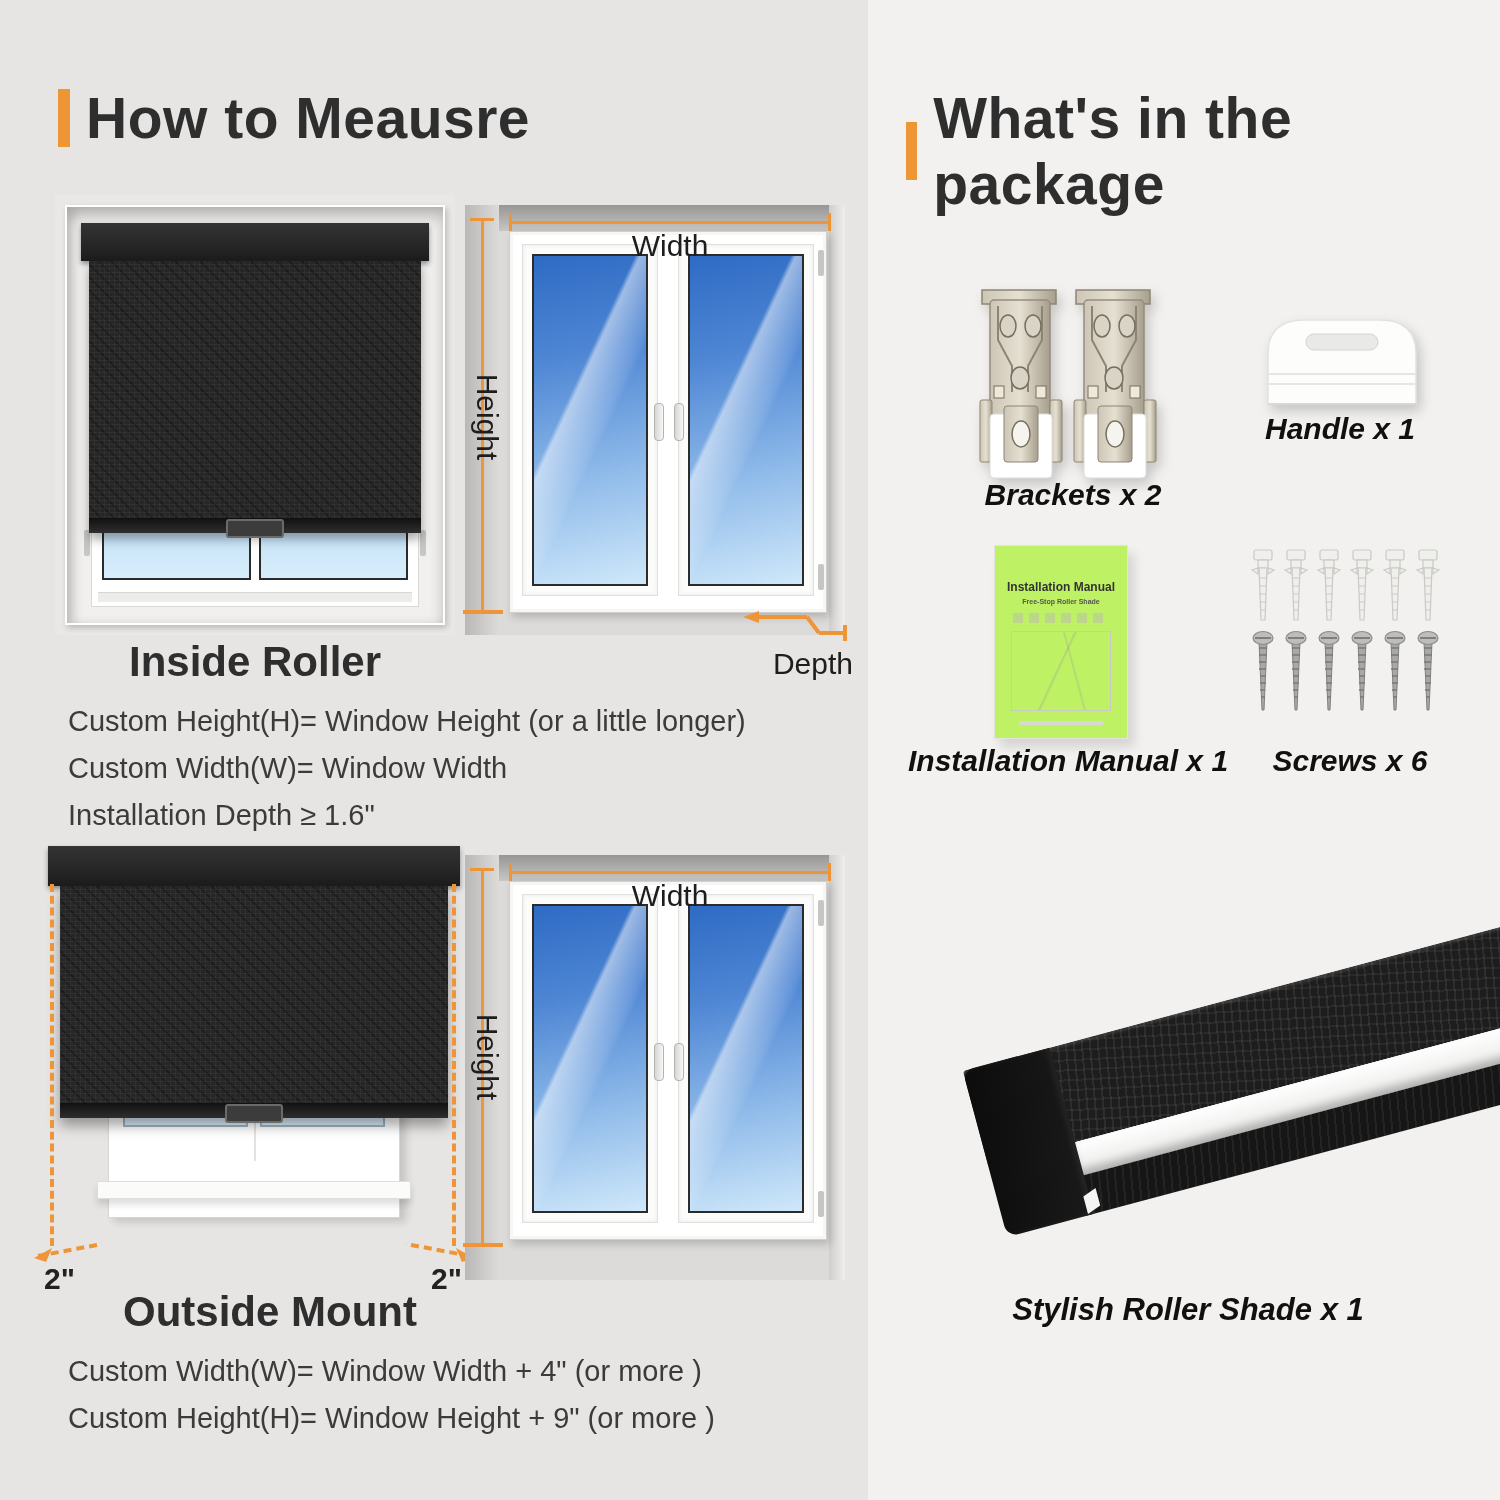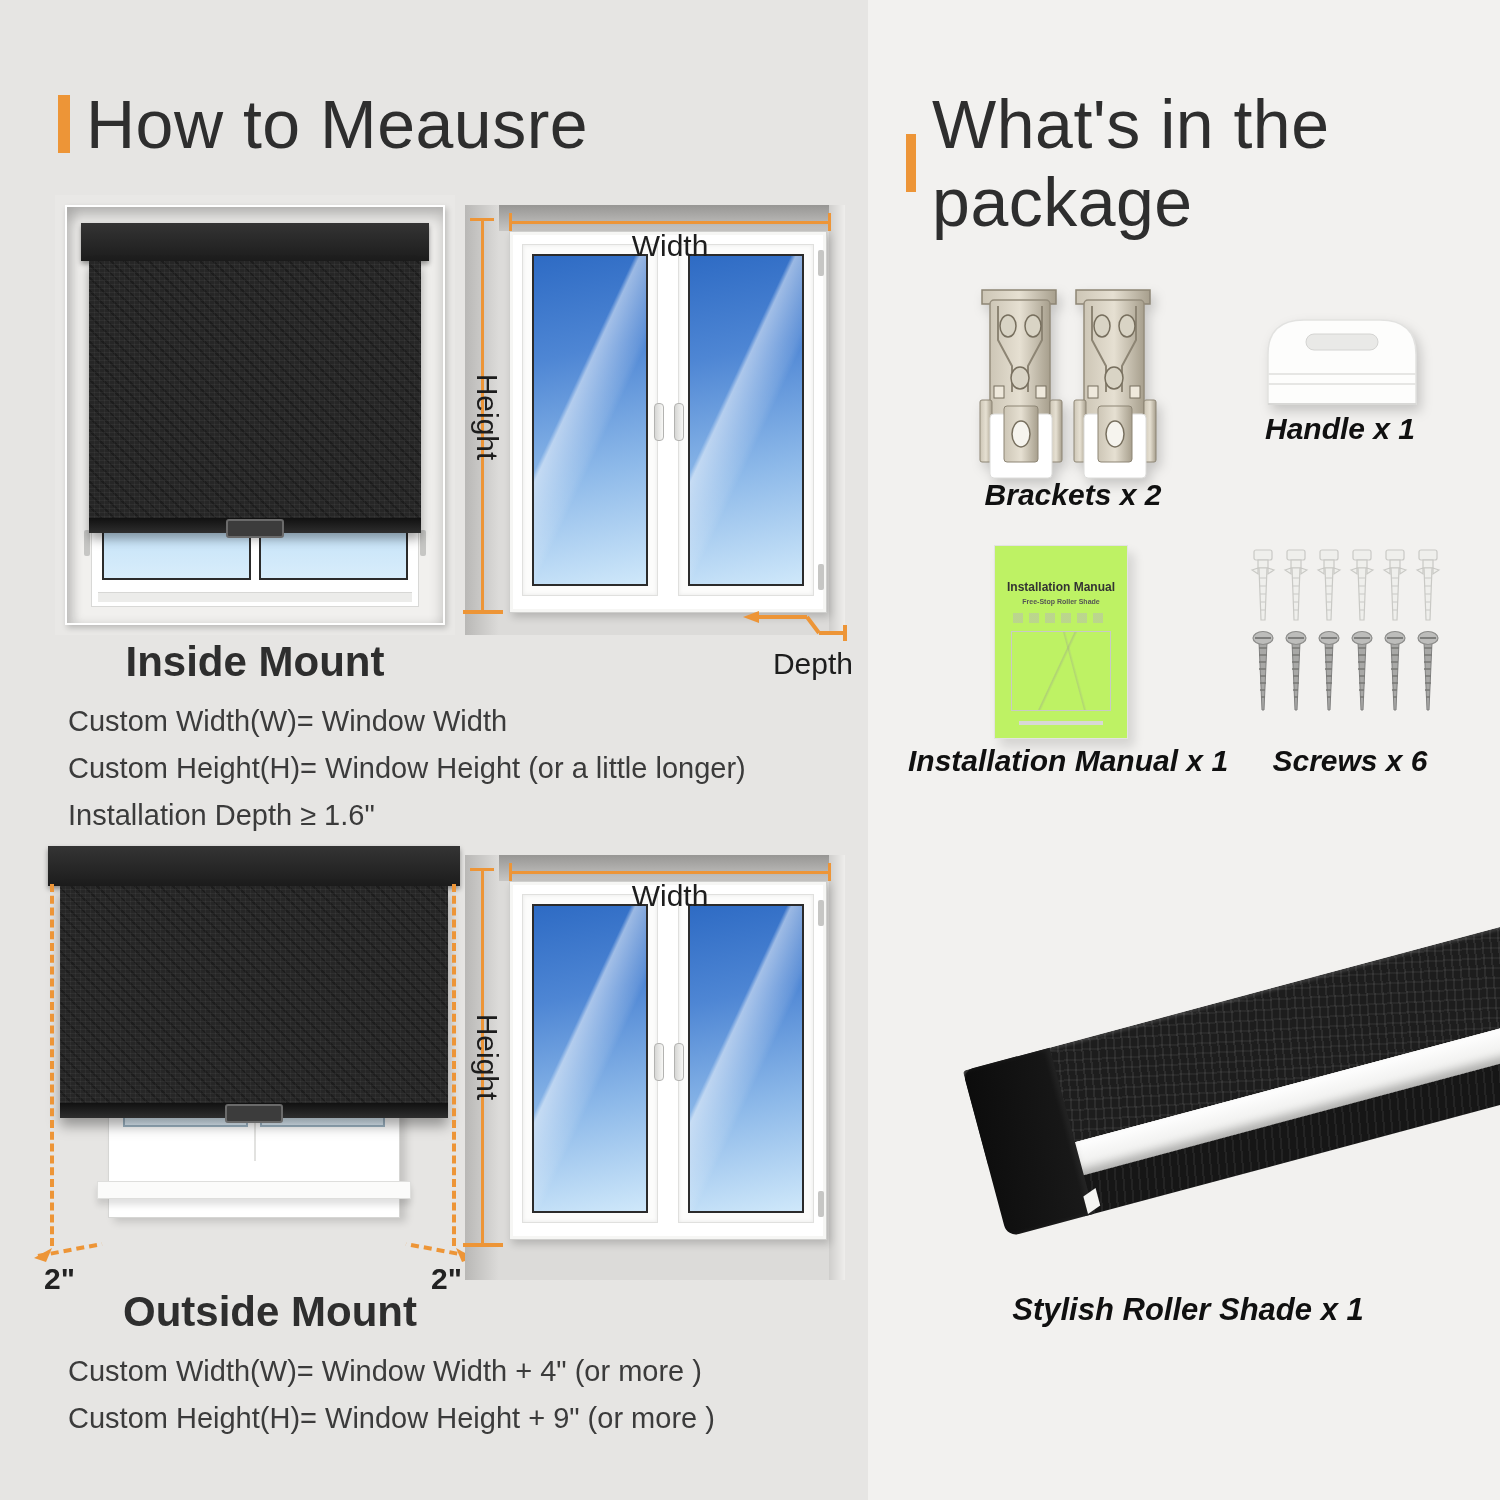--- a/index.html
+++ b/index.html
@@ -5,21 +5,21 @@
   html,body{margin:0;padding:0;}
   #page{position:relative;width:1500px;height:1500px;overflow:hidden;
         font-family:"Liberation Sans",sans-serif;background:#E6E5E3;}
   .abs{position:absolute;}
   
   #left-panel{left:0;top:0;width:868px;height:1500px;background:#E6E5E3;}
   #right-panel{left:868px;top:0;width:632px;height:1500px;background:#F2F1EF;}
   
   .sec-title{display:flex;align-items:center;gap:16px;}
   .accent-bar{width:12px;height:58px;background:#ED9537;}
-  .sec-title-text{font-size:68px;font-weight:normal;color:#2E2E2E;letter-spacing:.5px;}
+  .sec-title-text{font-size:57px;font-weight:bold;color:#2E2E2E;letter-spacing:.5px;}
   
   .mount-heading{font-size:42px;font-weight:bold;color:#2E2E2E;text-align:center;}
   .body-lines{font-size:29px;color:#3B3B3B;line-height:47px;white-space:nowrap;}
   .dim-label{font-size:30px;color:#1d1d1d;}
   .qty-label{font-size:30px;font-weight:bold;font-style:italic;color:#101010;text-align:center;white-space:nowrap;}
   .two-label{font-size:30px;font-weight:bold;color:#222;}
   
   .wall{position:absolute;inset:0;background:#DCDBD9;}
   .wall-top{position:absolute;left:0;right:0;top:0;height:26px;background:linear-gradient(#97969­4,#c7c6c4);background:linear-gradient(#979694,#c7c6c4);}
   .wall-left{position:absolute;left:0;top:0;bottom:0;width:34px;background:linear-gradient(90deg,#b9b8b6,#dcdbd9);}
@@ -142,25 +142,25 @@
       <div class="dim-label abs rot90" style="left:-38px;top:195px;width:120px;text-align:center;">Height</div>
 
       <svg class="abs" style="right:-6px;bottom:-8px;width:110px;height:34px;" viewBox="0 0 110 34">
         <path d="M14 8 H66 M66 8 L78 24 M78 24 H104" stroke="#ED9537" stroke-width="4" fill="none"></path>
         <path d="M2 8 L18 2 L18 14 Z" fill="#ED9537"></path>
         <path d="M104 16 V32" stroke="#ED9537" stroke-width="4"></path>
       </svg>
       <div class="dim-label abs" style="right:-8px;bottom:-46px;text-align:right;">Depth</div>
     </div>
 
-    <div class="mount-heading abs" style="left:55px;top:638px;width:400px;">Inside Mount</div>
+    <div class="mount-heading abs" style="left:55px;top:638px;width:400px;">Inside Roller</div>
 
     <div class="body-lines abs" style="left:68px;top:698px;">
+      <div>Custom Height(H)= Window Height (or a little longer)</div>
       <div>Custom Width(W)= Window Width</div>
-      <div>Custom Height(H)= Window Height (or a little longer)</div>
       <div>Installation Depth ≥ 1.6"</div>
     </div>
 
     <div class="abs" style="left:38px;top:838px;width:432px;height:460px;">
 
       <div class="abs" style="left:70px;right:70px;top:252px;height:126px;background:#fff;border:1px solid #d6d6d4;box-shadow:6px 4px 8px rgba(0,0,0,.15);">
         <div class="abs" style="left:14px;top:6px;width:calc(50% - 24px);height:26px;border:2px solid #9fb6c6;background:linear-gradient(#cfe7f8,#e2f1fb);"></div>
         <div class="abs" style="right:14px;top:6px;width:calc(50% - 24px);height:26px;border:2px solid #9fb6c6;background:linear-gradient(#cfe7f8,#e2f1fb);"></div>
         <div class="abs" style="left:50%;top:0;width:2px;height:70px;background:#e2e2e0;"></div>
         <div class="abs" style="left:-12px;right:-12px;bottom:18px;height:16px;background:#fbfbfa;border:1px solid #dededc;box-shadow:0 6px 6px rgba(0,0,0,.12);"></div>

